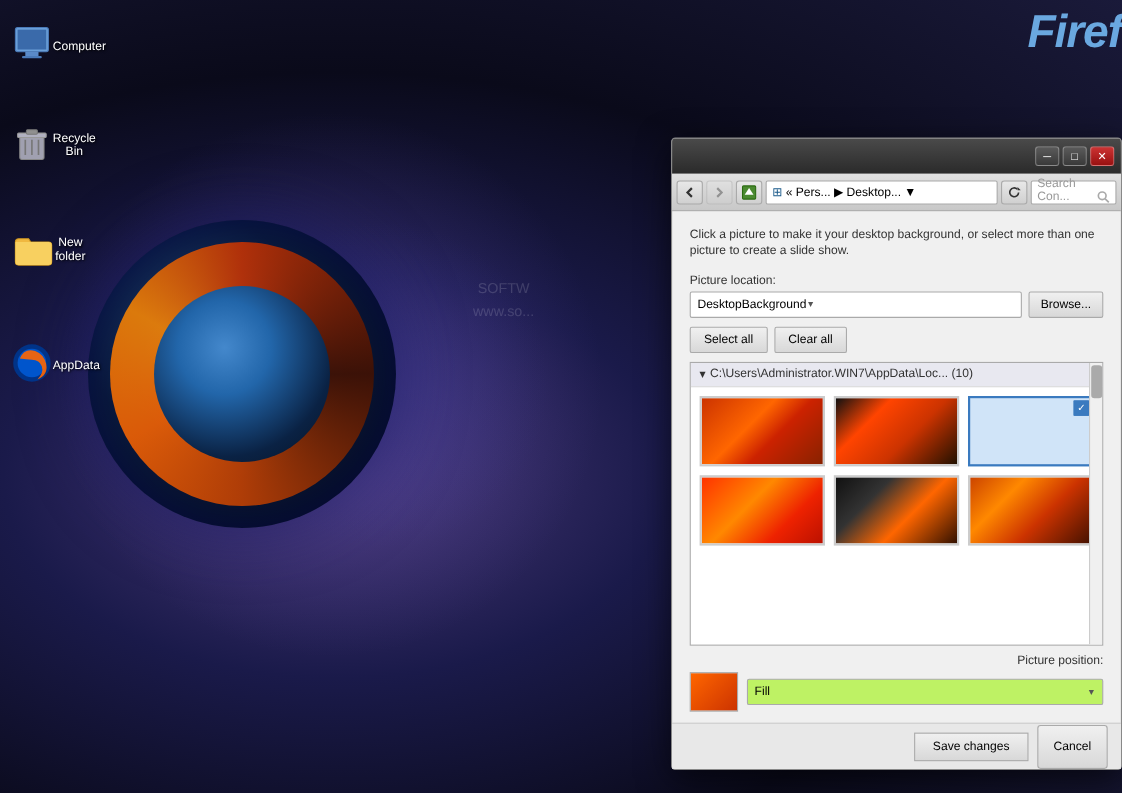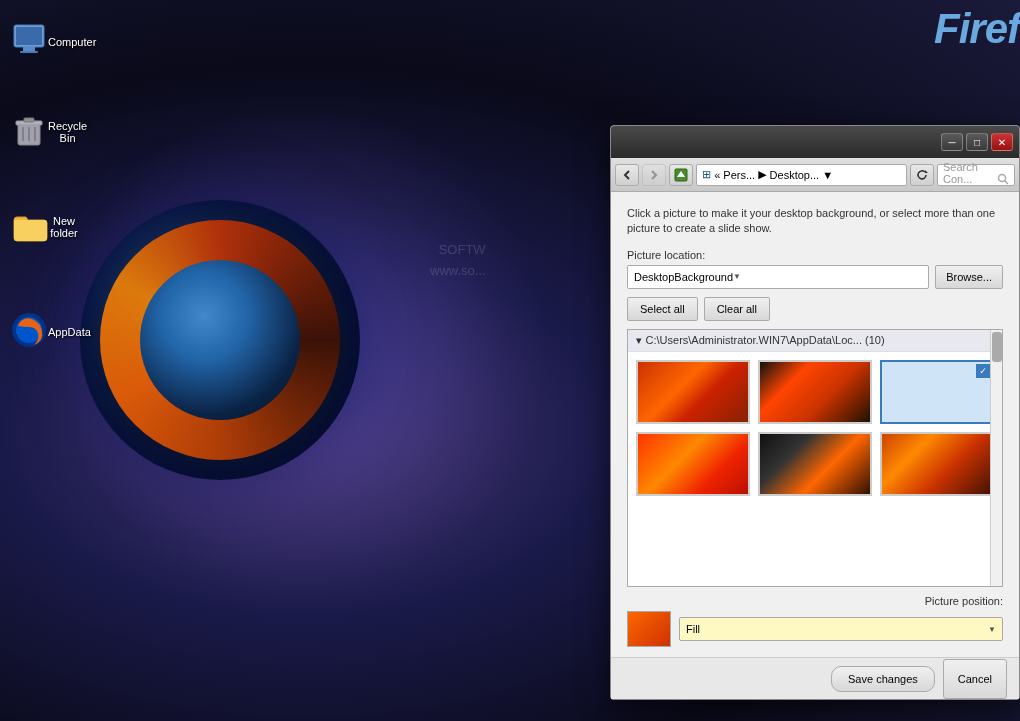--- a/index.html
+++ b/index.html
@@ -69,25 +69,25 @@
       position: absolute;
       top: 60px; left: 60px;
       width: 160px; height: 160px;
       border-radius: 50%;
       background: radial-gradient(circle at 40% 35%, #4488cc 0%, #2266aa 30%, #0a2244 70%, #061122 100%);
     }
 
     
     .watermark {
       position: absolute;
-      top: 240px;
+      top: 252px;
       left: 430px;
       color: rgba(255,255,255,0.15);
       font-size: 13px;
-      text-align: right;
+      text-align: center;
       line-height: 1.6;
     }
 
     
     .firefox-text {
       position: absolute;
       top: 5px;
       right: 0;
       font-size: 42px;
       font-weight: bold;
@@ -382,21 +382,21 @@
       width: 44px;
       height: 36px;
       background: linear-gradient(135deg, #ff6600, #cc3300);
       border: 1px solid #aaa;
       flex-shrink: 0;
     }
 
     .position-dropdown {
       flex: 1;
       height: 24px;
-      background: #fef9c3;
+      background: #bef264;
       border: 1px solid #aaa;
       border-radius: 2px;
       padding: 0 6px;
       font-size: 11px;
       display: flex;
       align-items: center;
       justify-content: space-between;
       cursor: pointer;
     }
 
@@ -411,21 +411,21 @@
       padding: 0 12px;
       gap: 8px;
       flex-shrink: 0;
     }
 
     .save-btn {
       height: 26px;
       padding: 0 16px;
       background: linear-gradient(180deg, #f0f0f0, #d8d8d8);
       border: 1px solid #aaa;
-      border-radius: 10px;
+      border-radius: 0;
       font-size: 11px;
       cursor: pointer;
     }
     .cancel-btn {
       height: 40px;
       padding: 0 14px;
       background: linear-gradient(180deg, #f0f0f0, #d8d8d8);
       border: 1px solid #aaa;
       border-radius: 3px;
       font-size: 11px;

